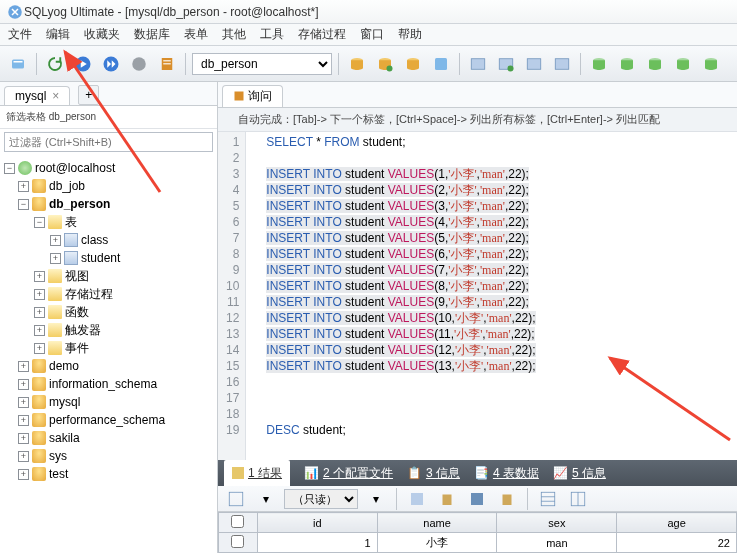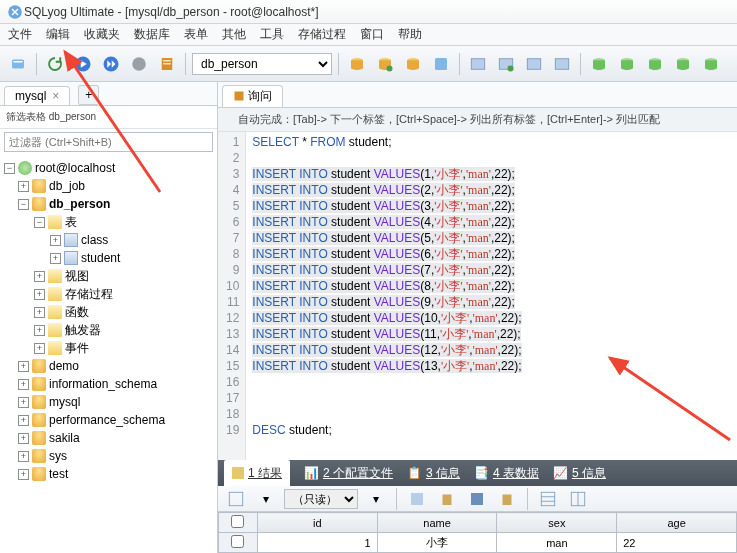--- a/index.html
+++ b/index.html
@@ -29,24 +29,24 @@
 .tbl { background: linear-gradient(#e6eef8, #b8cde8); border: 1px solid #8fa8c8; }
 .srv { background: radial-gradient(circle, #bfe6b3, #6bbf5c); border-radius: 50%; }
 .bold { font-weight: bold; }
 .right { flex: 1; display: flex; flex-direction: column; overflow: hidden; }
 .qtab { background: #f8fafc; height: 26px; display: flex; align-items: end; padding: 0 4px; border-bottom: 1px solid #c8cdd2; }
 .qtab .tab { background: #fff; }
 .hint { background: #f0f3f6; padding: 4px 20px; font-size: 11px; color: #444; border-bottom: 1px solid #dde1e6; white-space: nowrap; overflow: hidden; }
 .editor { flex: 1; display: flex; font-family: Consolas, monospace; font-size: 12px; overflow: auto; background: #fff; }
 .gutter { background: #f1f3f5; color: #8b929a; text-align: right; padding: 2px 6px 2px 8px; border-right: 1px solid #dde1e6; }
 .gutter div { height: 16px; line-height: 16px; }
-.code { padding: 2px 6px; }
+.code { padding: 2px 20px; }
 .code div { height: 16px; line-height: 16px; white-space: pre; }
 .kw { color: #2a5db0; }
-.func { color: #6d28d9; }
+.func { color: #be185d; }
 .str { color: #c0392b; font-family: Liberation Serif, serif; }
 .hl { background: #e7e9ec; }
 .resultbar { background: linear-gradient(#5e6771, #4a525b); height: 26px; display: flex; padding: 0 6px; gap: 14px; color: #fff; font-size: 11px; }
 .resultbar .rtab { display: flex; align-items: center; gap: 4px; cursor: pointer; }
 .resultbar .rtab.active { background: #fff; color: #333; padding: 3px 8px; border-radius: 2px 2px 0 0; }
 .restb { background: linear-gradient(#f8fafc, #eef1f5); height: 26px; display: flex; align-items: center; padding: 0 6px; gap: 6px; border-bottom: 1px solid #c8cdd2; }
 .ro { height: 20px; border: 1px solid #b9c0c9; font-size: 11px; padding: 0 4px; }
 .grid { border-collapse: collapse; }
 .grid th, .grid td { border: 1px solid #b8bfc8; padding: 2px 6px; font-size: 11px; text-align: center; height: 18px; }
 .grid th { background: linear-gradient(#f4f6f8, #e3e7ec); font-weight: normal; }
@@ -433,18 +433,18 @@
         <th>id</th>
         <th>name</th>
         <th>sex</th>
         <th>age</th>
       </tr>
       <tr>
         <td class="chkcell"><input type="checkbox" style=""></td>
         <td style="text-align:right;width:80px">1</td>
         <td style="width:80px">小李</td>
         <td style="width:80px">man</td>
-        <td style="text-align:left;width:80px">22</td>
+        <td style="text-align:right;width:80px">22</td>
       </tr>
     </tbody>
       </table>
   </div>
 </div>
 
 </body></html>

